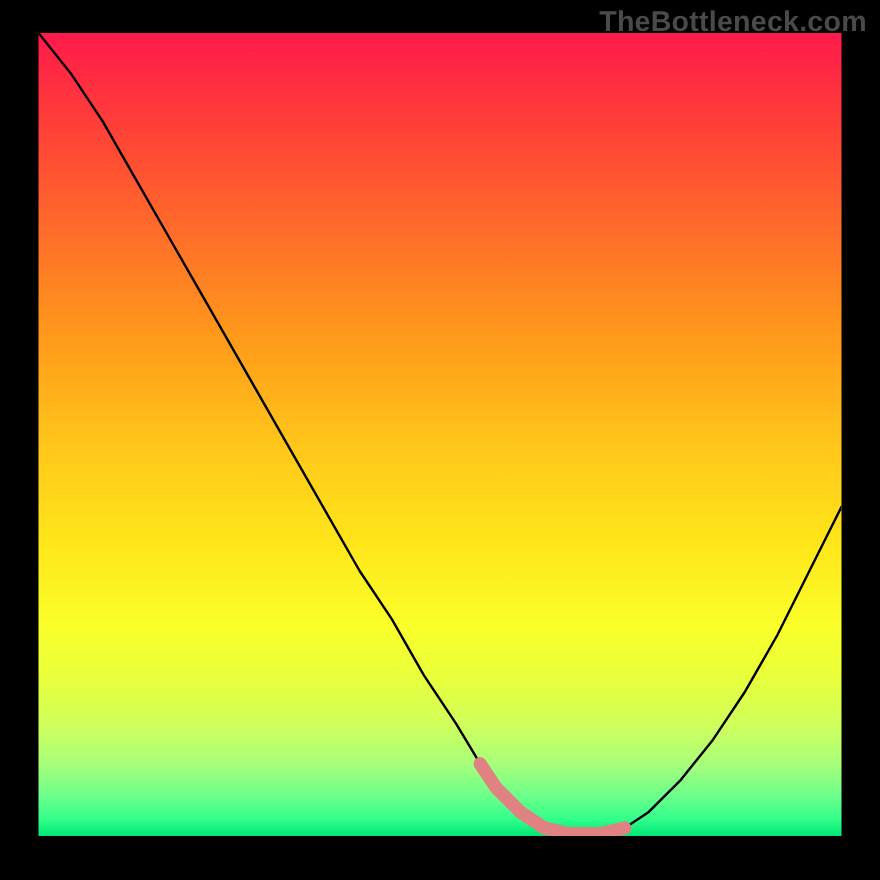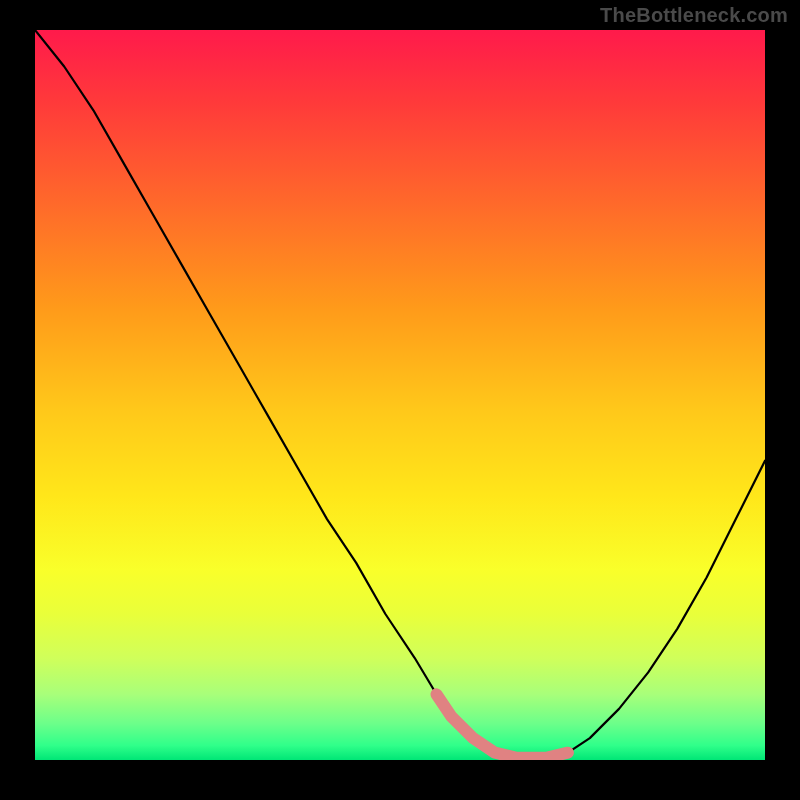--- a/index.html
+++ b/index.html
@@ -15,21 +15,21 @@
     position: relative;
     width: 800px;
     height: 800px;
     background: #000;
   }
   .watermark {
     position: absolute;
     top: 4px;
     right: 12px;
     color: #4a4a4a;
-    font-size: 20px;
+    font-size: 26px;
     font-weight: 600;
     letter-spacing: 0.2px;
     user-select: none;
   }
   .plot-area {
     position: absolute;
     left: 35px;
     top: 30px;
     width: 730px;
     height: 730px;

